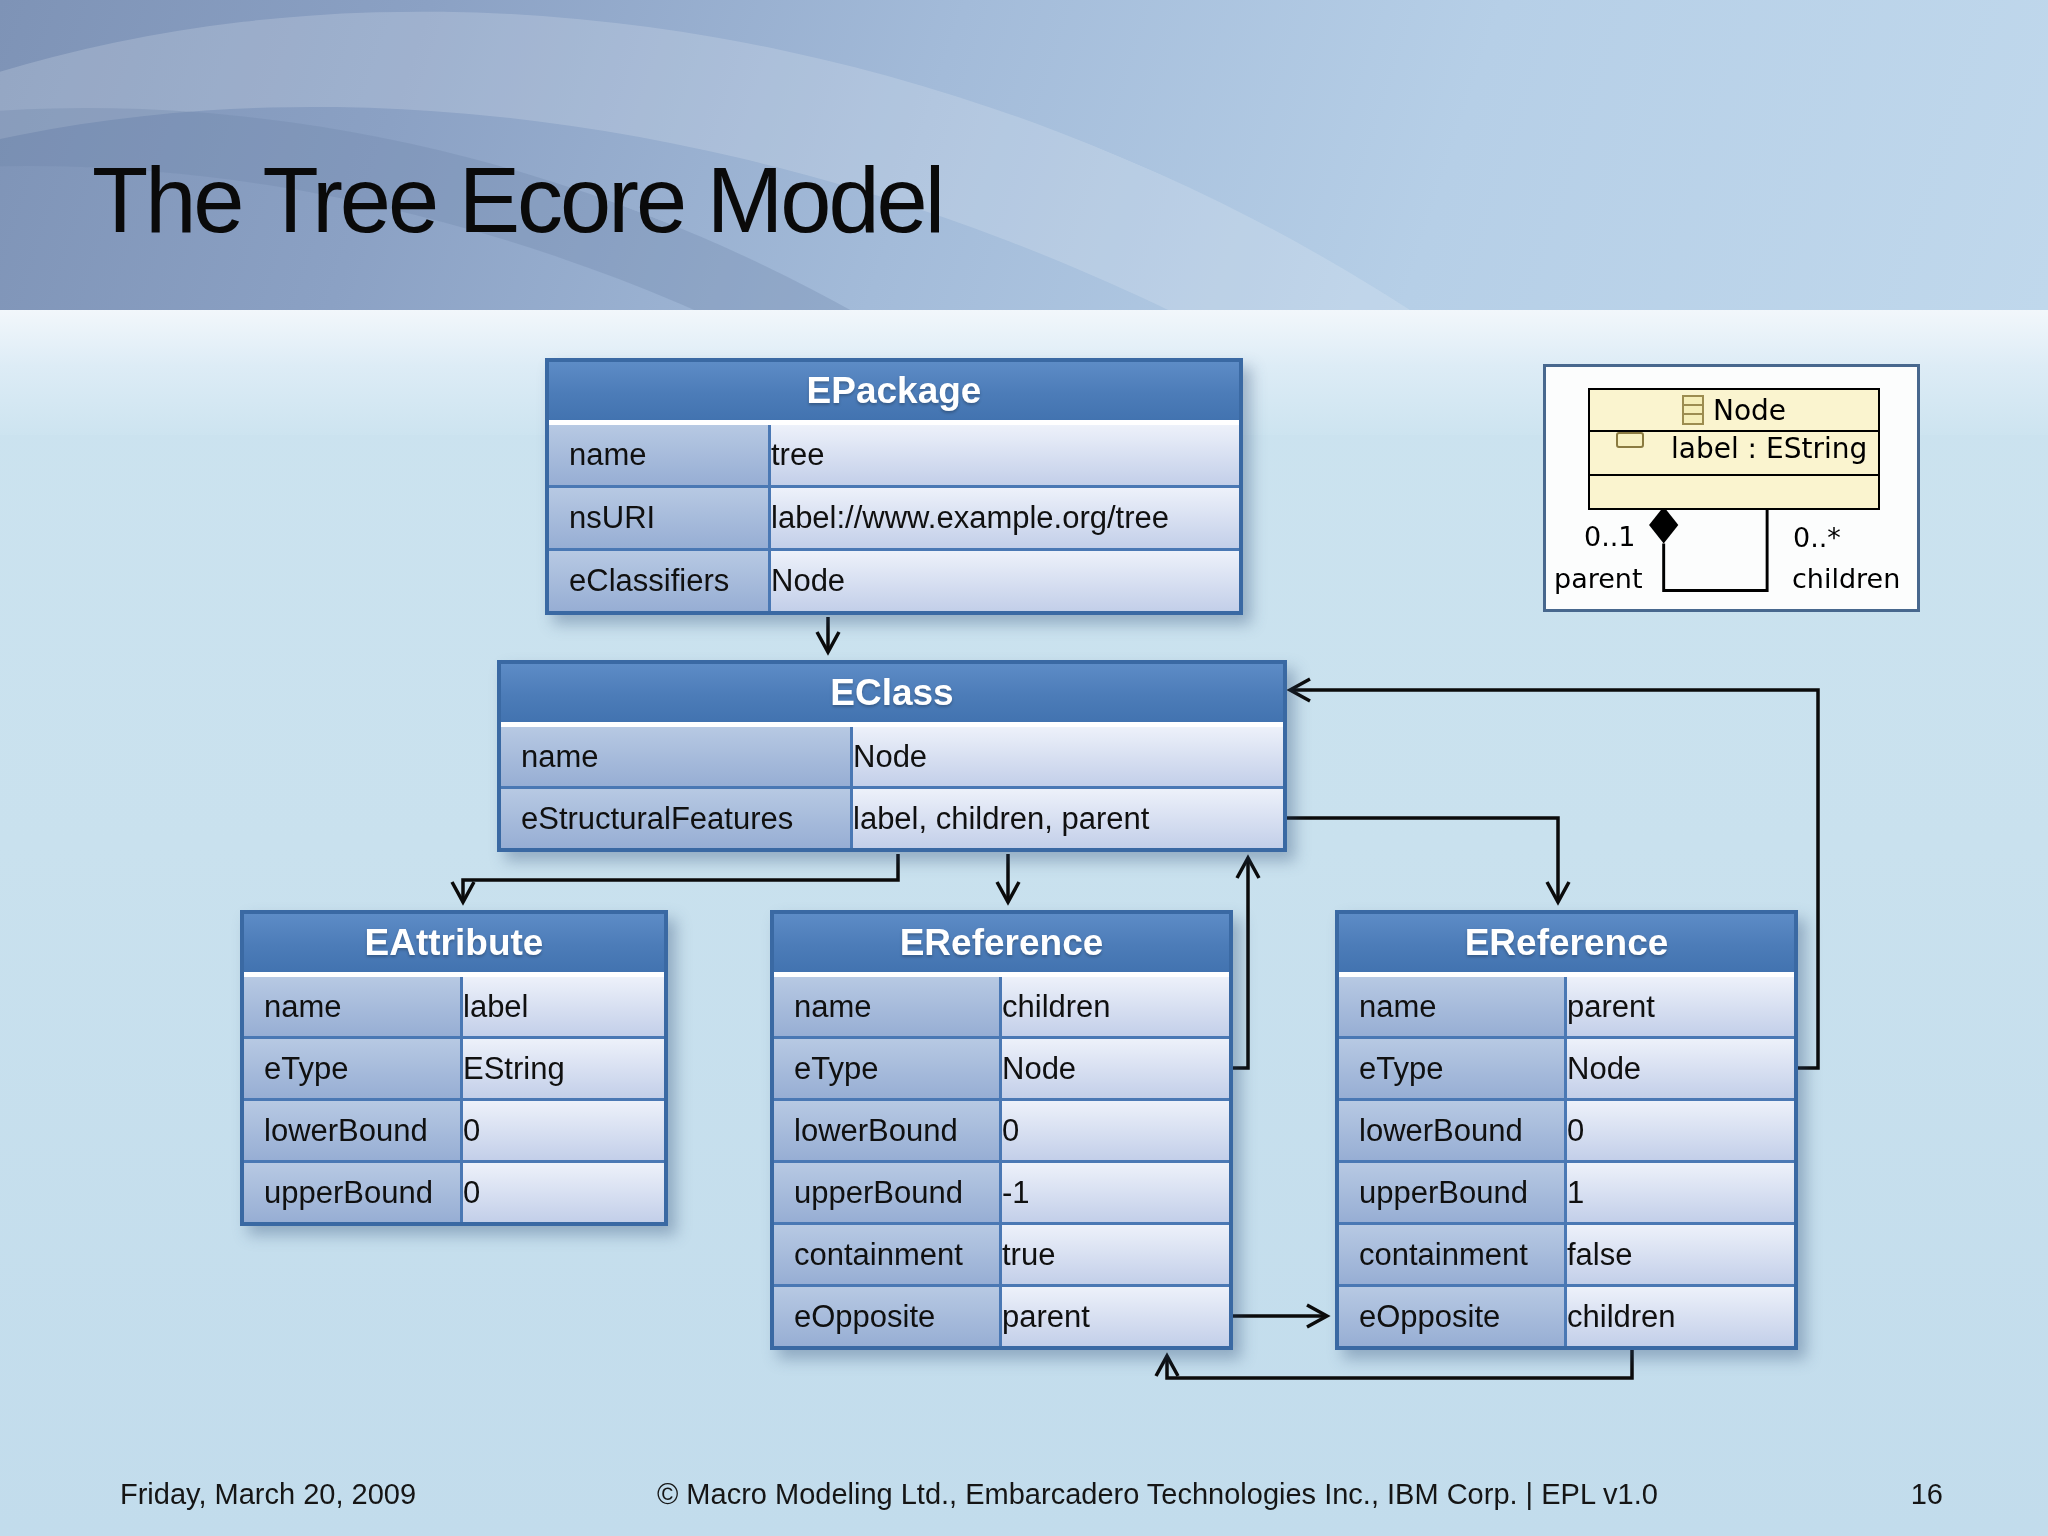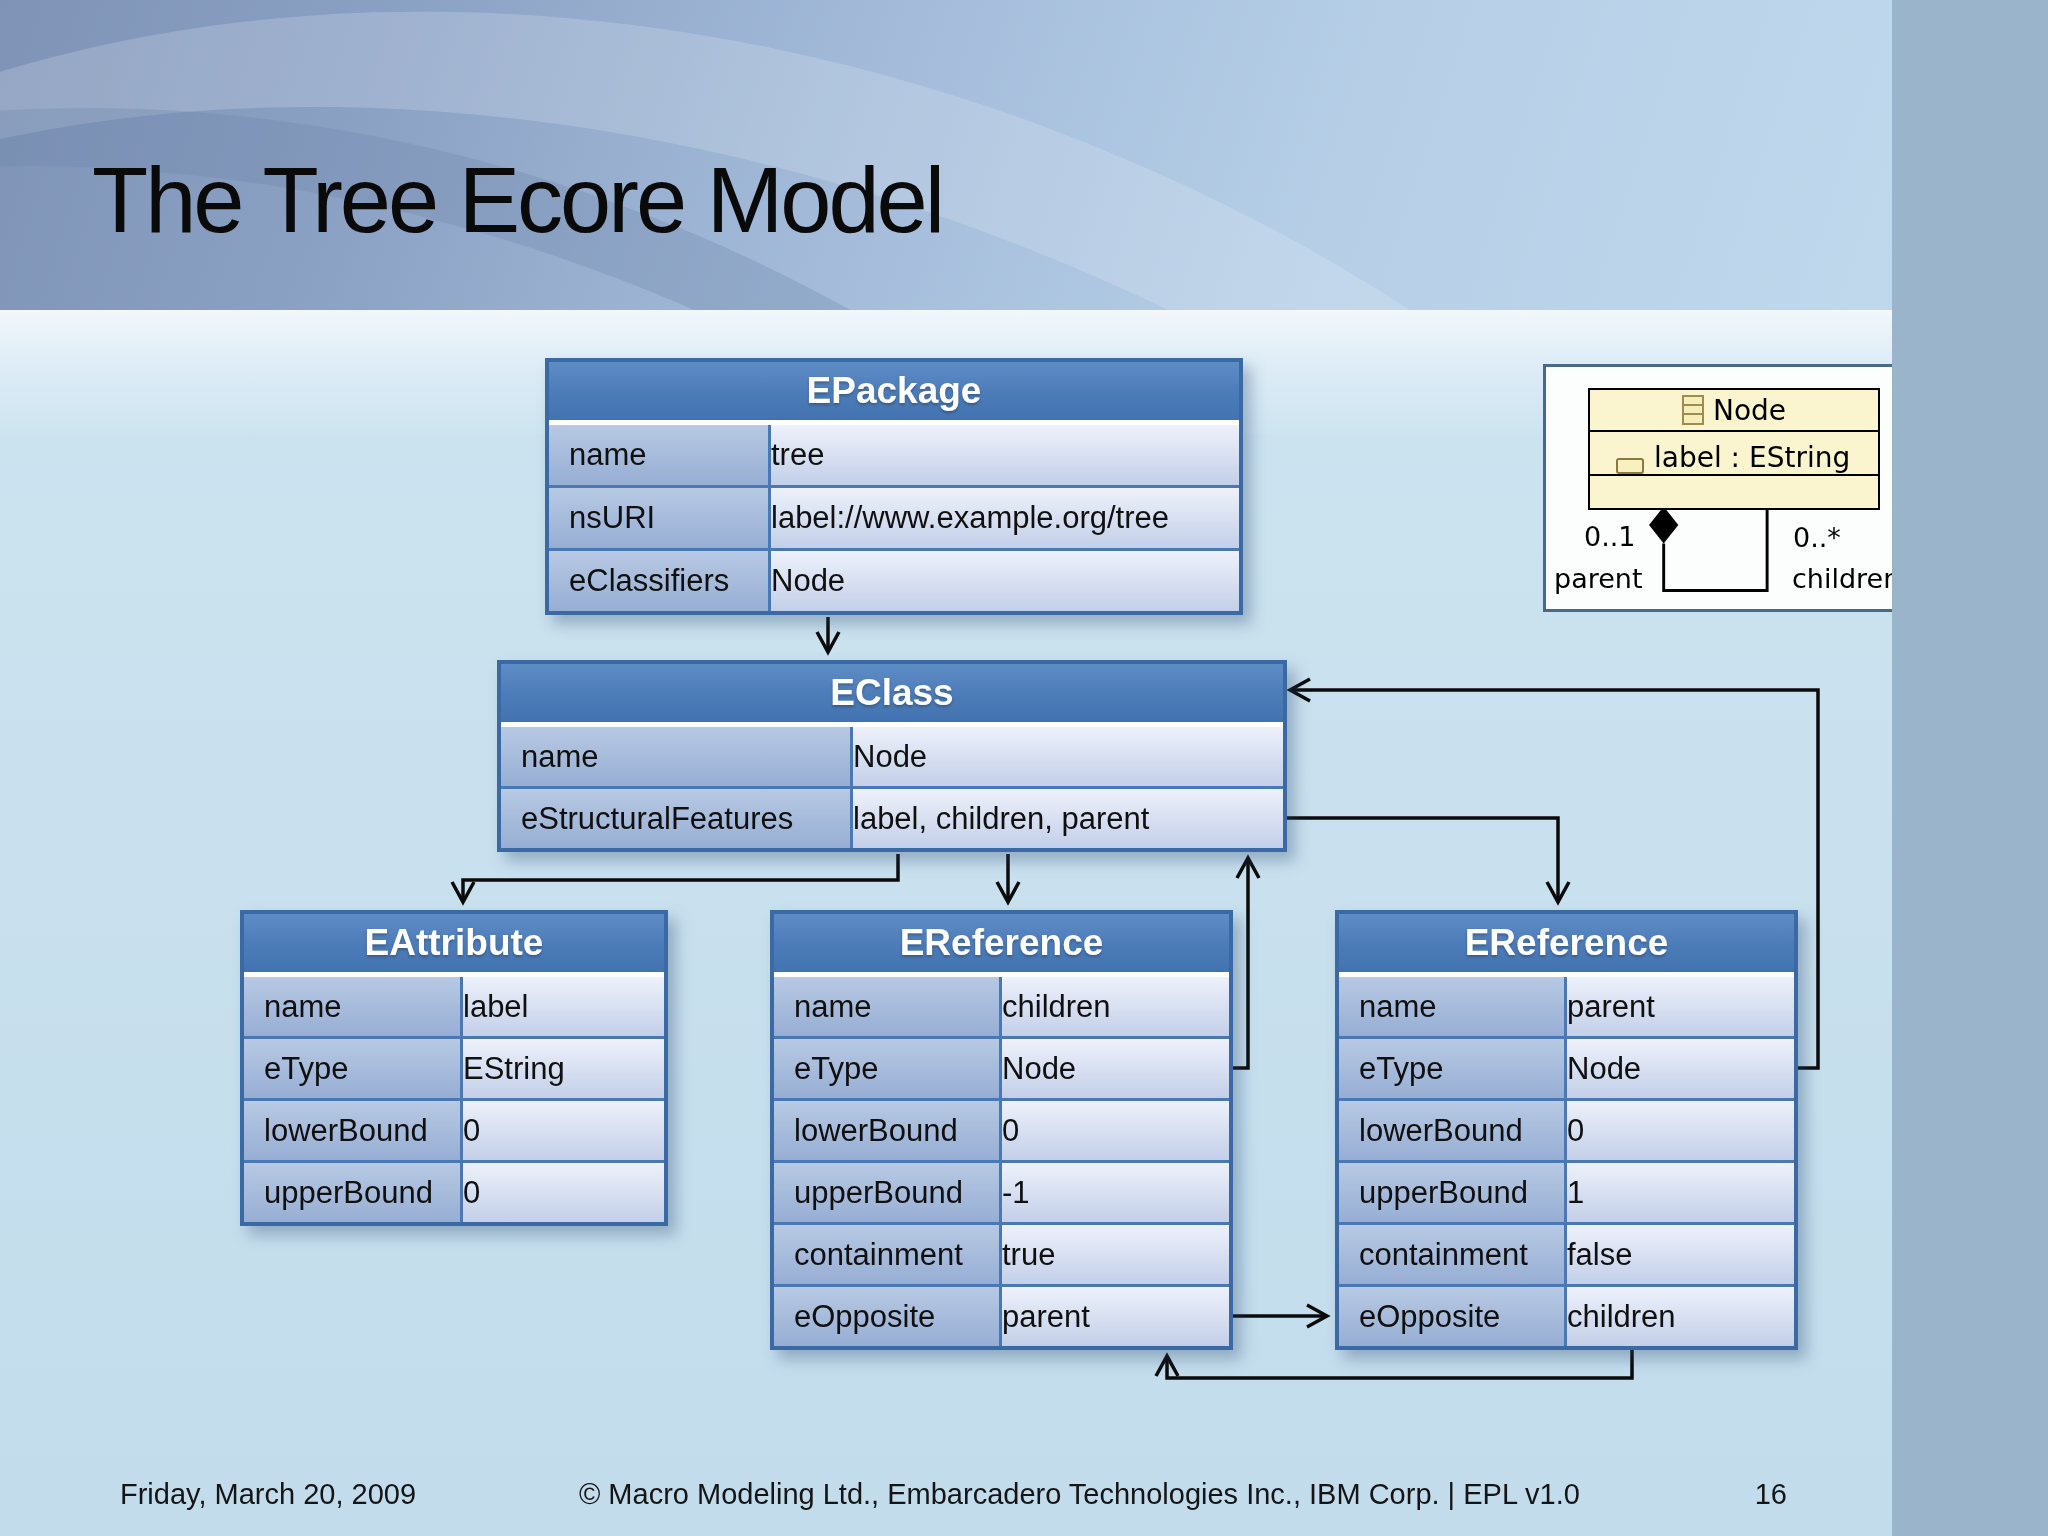--- a/index.html
+++ b/index.html
@@ -1,17 +1,17 @@
 <!DOCTYPE html>
 <html><head>
 <meta charset="utf-8">
 <style>
   html,body{margin:0;padding:0;background:#9ab4cc;}
   .slide{
-    position:relative; width:1892px; height:1536px; overflow:hidden;
+    position:relative; width:2048px; height:1536px; overflow:hidden;
     font-family:"Liberation Sans","DejaVu Sans",sans-serif;
     background:linear-gradient(180deg,#cde4f0 0%,#c9e1ee 55%,#c2dcec 100%);
   }
   
   .bg-top{
     position:absolute; left:0; top:0; width:100%; height:310px; overflow:hidden;
     background:linear-gradient(108deg,#7e93b6 0%,#8ba1c4 20%,#a3bbd9 45%,#b6cfe7 70%,#c0d8ec 100%);
   }
   .arc{position:absolute; border-radius:50%;}
   .arc1{width:2900px;height:2100px;left:-760px;top:70px;border-top:120px solid rgba(240,246,252,0.20);transform:rotate(23deg);}
@@ -59,21 +59,21 @@
   .node-diagram{
     position:absolute; left:1543px; top:364px; width:377px; height:248px;
     background:#fcfdfd; border:3px solid #48688e; box-sizing:border-box;
   }
   .cls-box{
     position:absolute; left:42px; top:21px; width:292px;
     background:#faf4cf; border:2px solid #000; box-sizing:border-box;
     font-family:"DejaVu Sans",sans-serif; color:#000;
   }
   .cls-header{height:40px; display:flex; align-items:center; justify-content:center; gap:9px; font-size:28px;}
-  .cls-attr{height:42px; border-top:2px solid #000; display:flex; align-items:flex-end; padding-left:26px; gap:10px; font-size:28px;}
+  .cls-attr{height:42px; border-top:2px solid #000; display:flex; align-items:flex-start; padding-left:26px; gap:27px; font-size:28px;}
   .cls-ops{height:32px; border-top:2px solid #000;}
   .cls-icon{
     width:18px;height:26px;border:2px solid #9c8c50;flex:none;
     background:linear-gradient(180deg,#f5eeb8 0 7px,#9c8c50 7px 9px,#f5eeb8 9px 16px,#9c8c50 16px 18px,#f5eeb8 18px 26px);
   }
   .attr-icon{width:24px;height:12px;border:2px solid #8a7a40;border-radius:3px;background:#f7f0c0;flex:none;}
   .assoc{position:absolute;left:0;top:0;width:100%;height:100%;}
   .dlabel{position:absolute;font-size:27px;color:#000;font-family:"DejaVu Sans",sans-serif;line-height:1;}
   .lbl-pm{left:38px;top:156px;}  .lbl-pr{left:8px;top:198px;}
   .lbl-cm{left:247px;top:157px;} .lbl-cr{left:246px;top:198px;}

